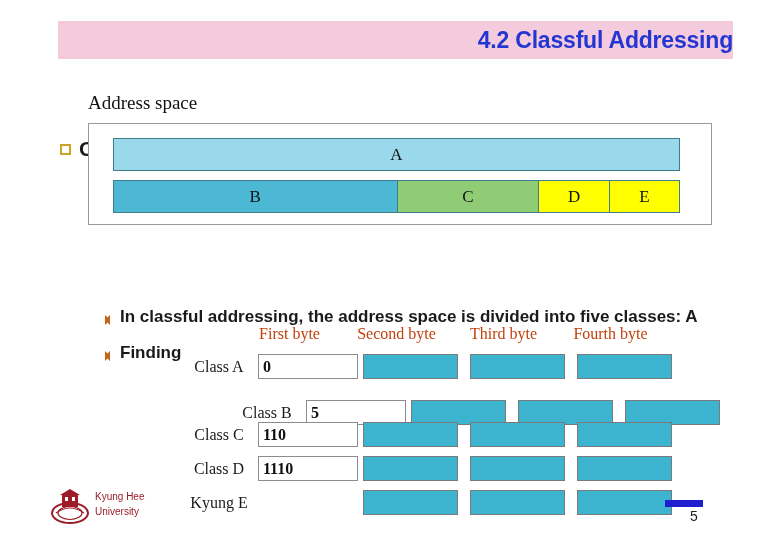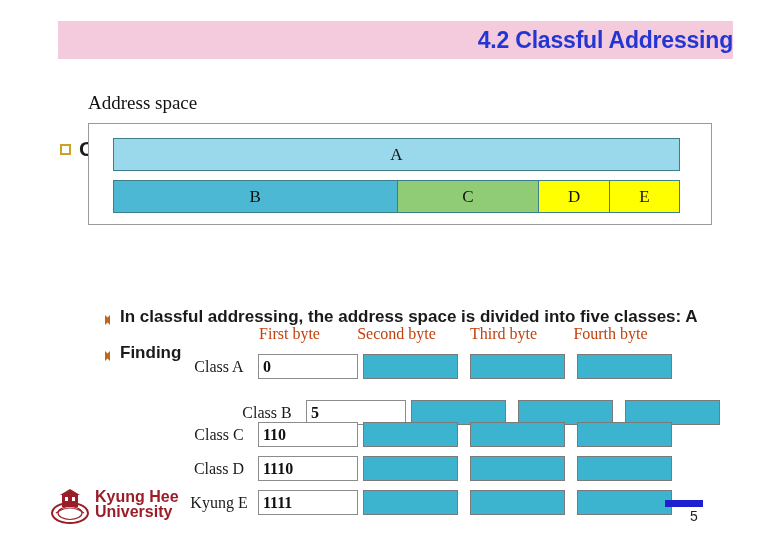--- a/index.html
+++ b/index.html
@@ -229,22 +229,22 @@
     left: 50px;
     top: 488px;
     width: 40px;
     height: 38px;
   }
   #footer-univ {
     position: absolute;
     left: 95px;
     top: 489px;
     font-family: "Liberation Sans", sans-serif;
-    font-weight: bold;
-    font-size: 16px;
+    font-weight: normal;
+    font-size: 10px;
     line-height: 15px;
     color: #9b1d28;
     white-space: nowrap;
   }
   #footer-rule {
     position: absolute;
     left: 665px;
     top: 500px;
     width: 38px;
     height: 7px;
@@ -319,21 +319,20 @@
     </div>
     <div class="class-row" style="top: 131px;">
       <div class="class-label">Class D</div>
       <div class="byte-first">1110</div>
       <div class="byte-fill c2" style="background: rgb(60, 180, 208);"></div>
       <div class="byte-fill c3" style="background: rgb(60, 180, 208);"></div>
       <div class="byte-fill c4" style="background: rgb(60, 180, 208);"></div>
     </div>
     <div class="class-row" style="top: 165px;">
       <div class="class-label">Kyung E</div>
-      <div class="byte-first">1111</div>
       <div class="byte-fill c2" style="background: rgb(60, 180, 208);"></div>
       <div class="byte-fill c3" style="background: rgb(60, 180, 208);"></div>
       <div class="byte-fill c4" style="background: rgb(60, 180, 208);"></div>
     </div>
   </div>
 
 <svg id="footer-logo" viewBox="0 0 40 38">
   <ellipse cx="20" cy="25" rx="18" ry="10" fill="none" stroke="#9b1d28" stroke-width="2"></ellipse>
   <ellipse cx="20" cy="25" rx="12" ry="6.5" fill="none" stroke="#9b1d28" stroke-width="1.2"></ellipse>
   <path d="M6 25 Q20 15 34 25" fill="none" stroke="#9b1d28" stroke-width="1.2"></path>

